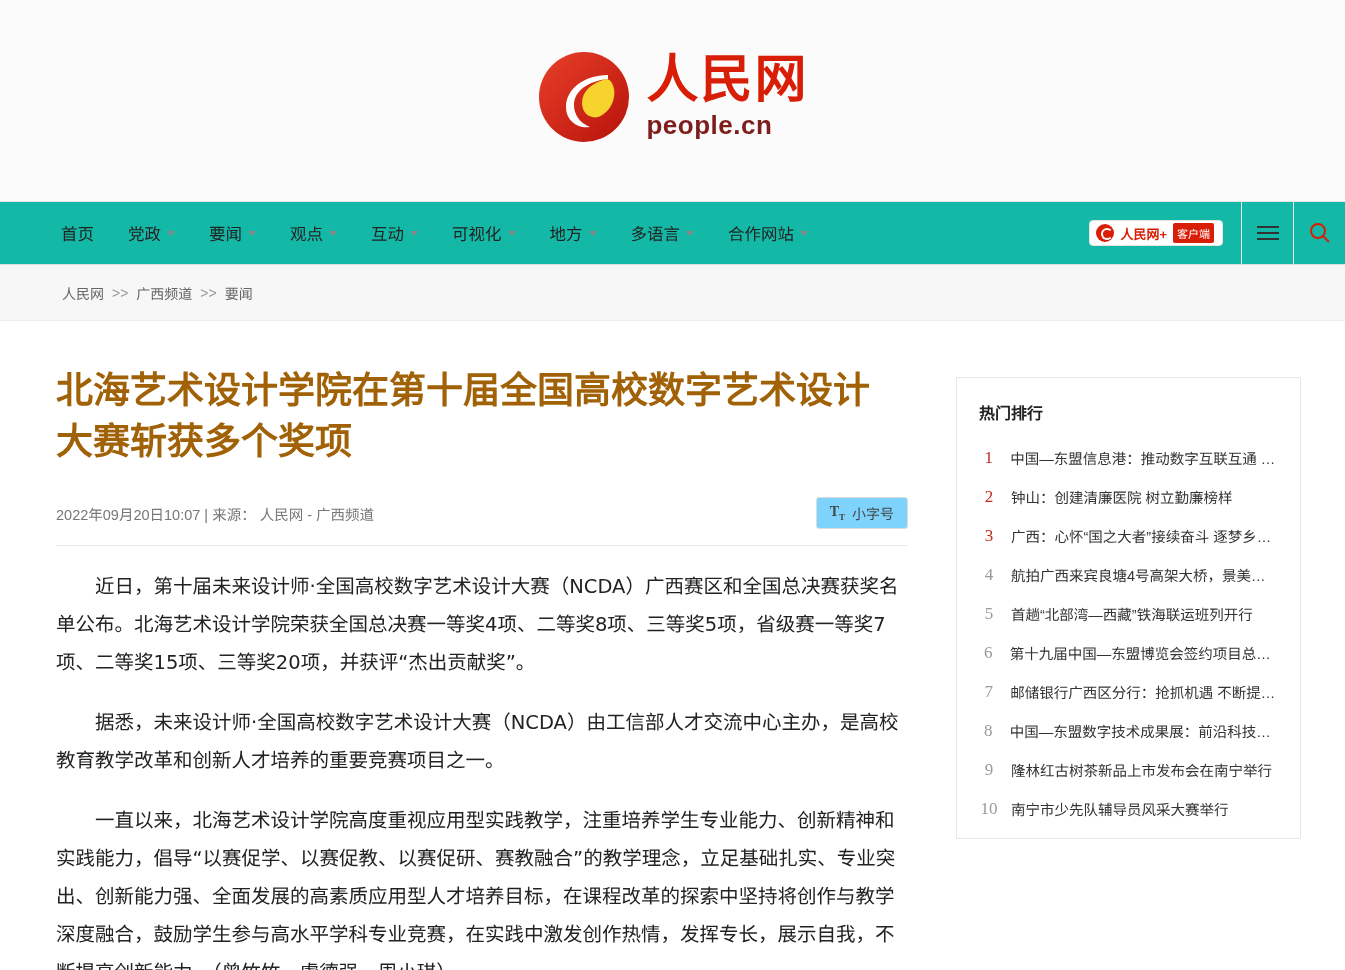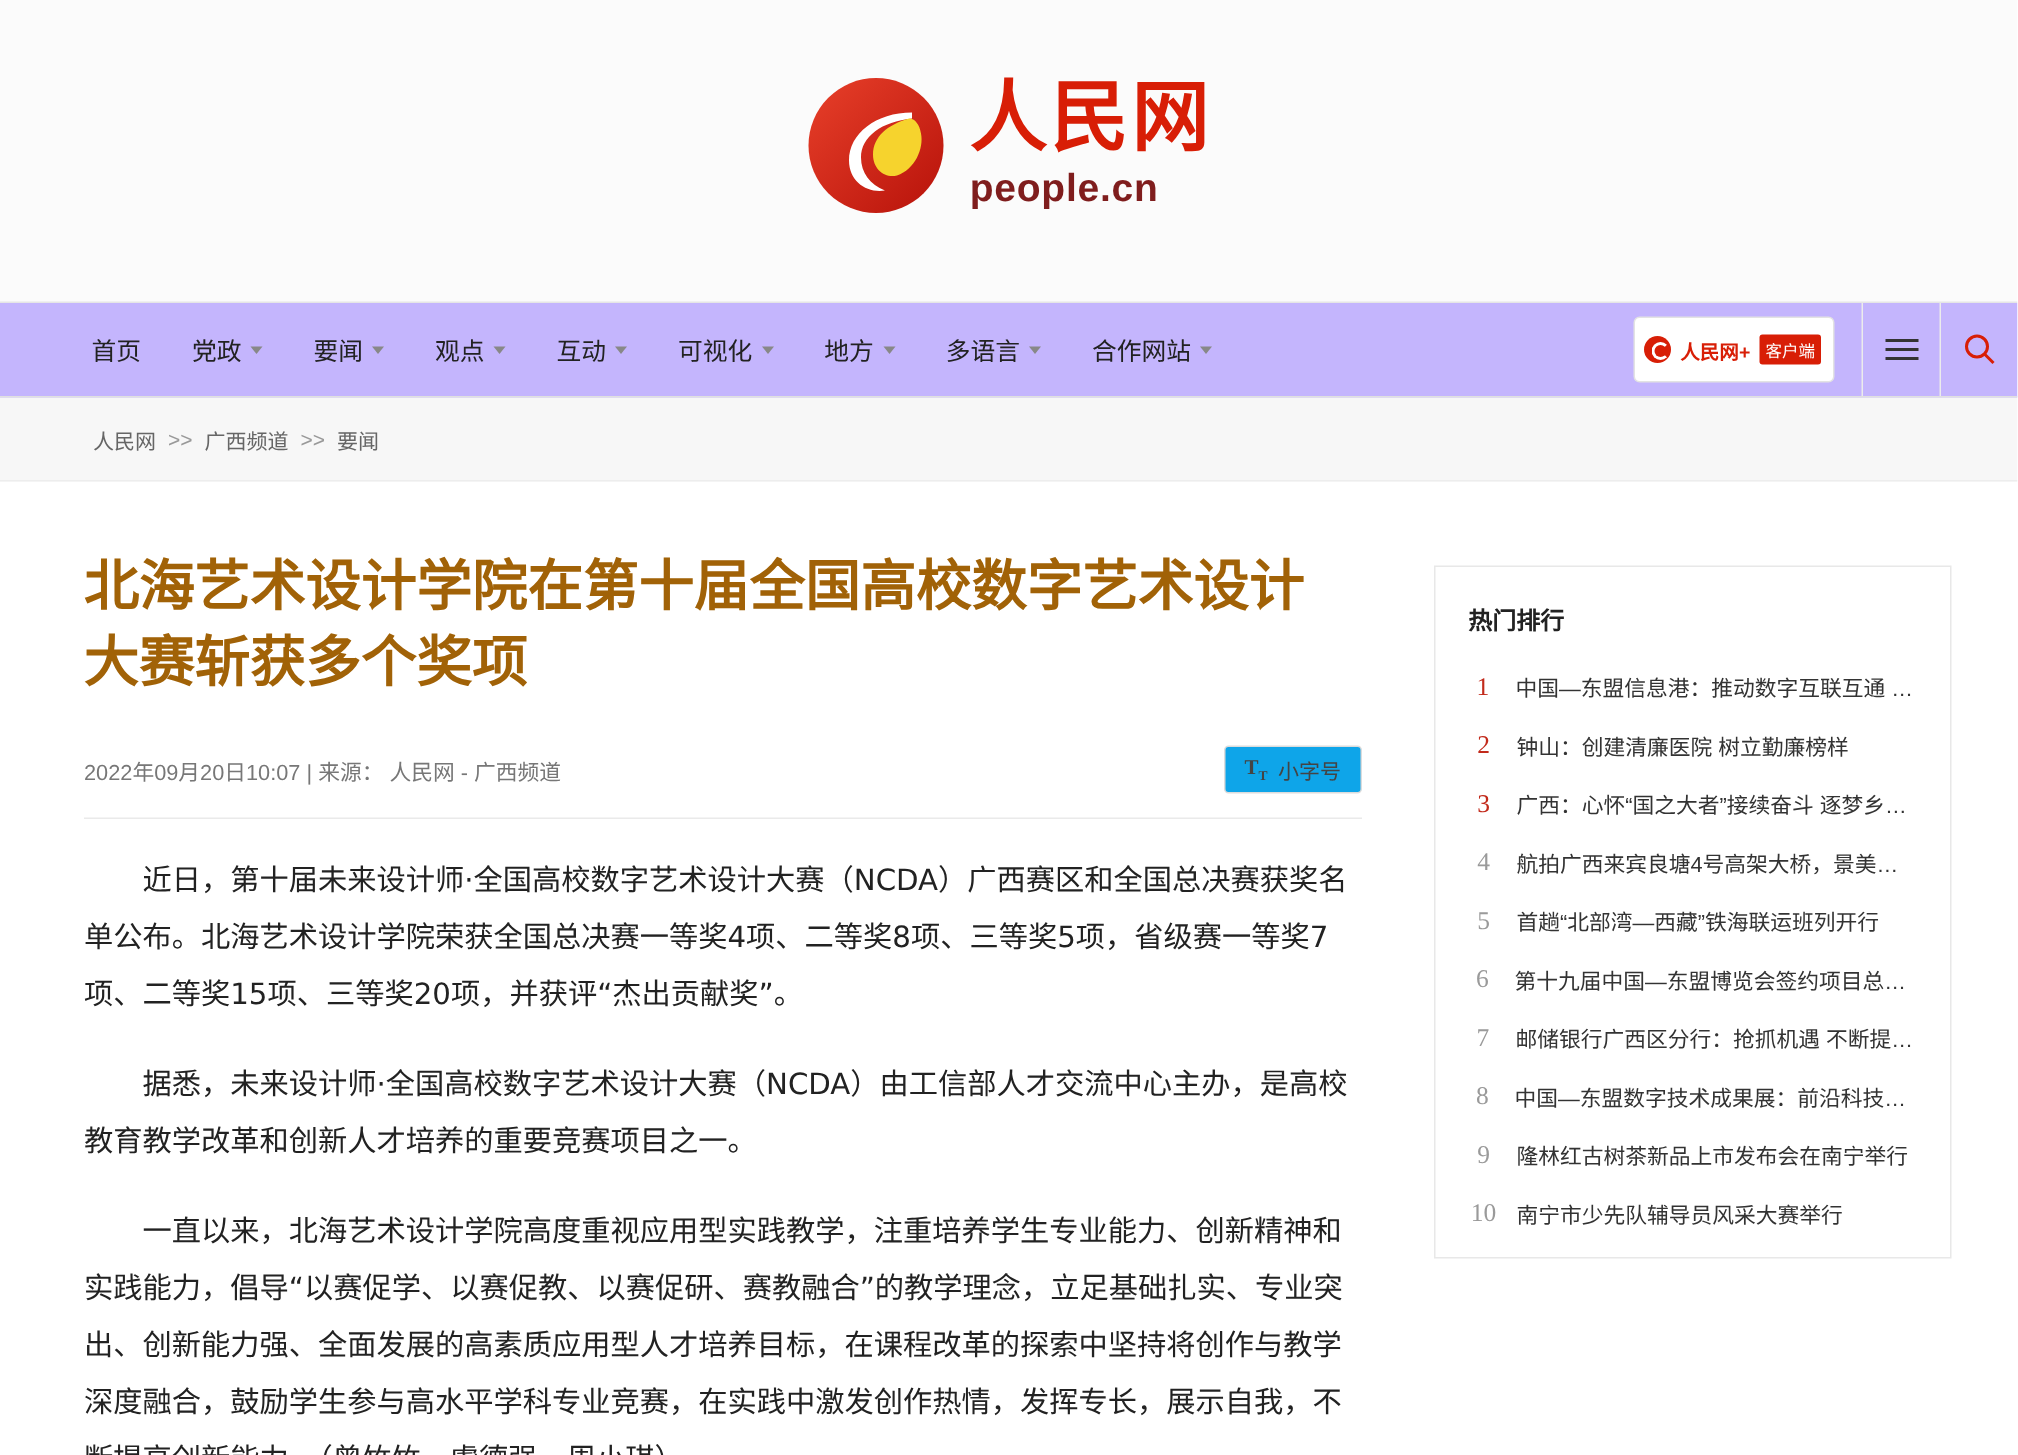--- a/index.html
+++ b/index.html
@@ -41,21 +41,21 @@
   .logo-en {
     font-size: 26px;
     color: #7f1d1d;
     letter-spacing: 0.5px;
     margin-top: 4px;
     font-weight: bold;
   }
   
   .nav {
     height: 63px;
-    background: #c4b5fd;
+    background: #14b8a6;
     border-bottom: 1px solid #e0e0e0;
     display: flex;
     align-items: stretch;
     padding-left: 44px;
     position: relative;
   }
   .nav-item {
     display: flex;
     align-items: center;
     padding: 0 17px;
@@ -77,21 +77,21 @@
     display: flex;
     align-items: stretch;
   }
   .app-badge {
     display: flex;
     align-items: center;
     gap: 6px;
     background: #ffffff;
     border: 1px solid #e3e3e3;
     border-radius: 4px;
-    height: 44px;
+    height: 26px;
     align-self: center;
     padding: 0 8px 0 6px;
     margin-right: 18px;
   }
   .app-badge .dot {
     width: 18px; height: 18px;
     border-radius: 50%;
     background: #d81e06;
     position: relative;
   }
@@ -183,21 +183,21 @@
   .meta-left { font-size: 14.5px; color: #777; }
   .fontsize-btn {
     display: flex; align-items: center; gap: 7px;
     border: 1px solid #dcdcdc;
     border-radius: 3px;
     height: 32px;
     padding: 0 13px;
     font-size: 14px;
     color: #444;
     cursor: pointer;
-    background: #0ea5e9;
+    background: #7dd3fc;
   }
   .tt { font-weight: bold; font-family: "Liberation Serif", serif; }
   .tt sub { font-size: 9px; }
   .body-text p {
     font-size: 19.5px;
     line-height: 1.95;
     color: #222;
     margin: 22px 0 0 0;
     text-indent: 2em;
     font-family: "DejaVu Sans", "Liberation Sans", sans-serif;

